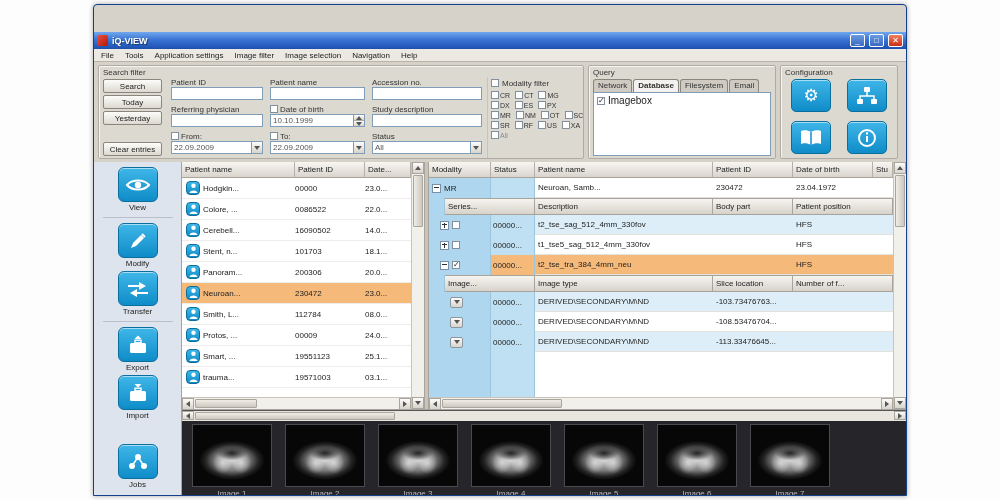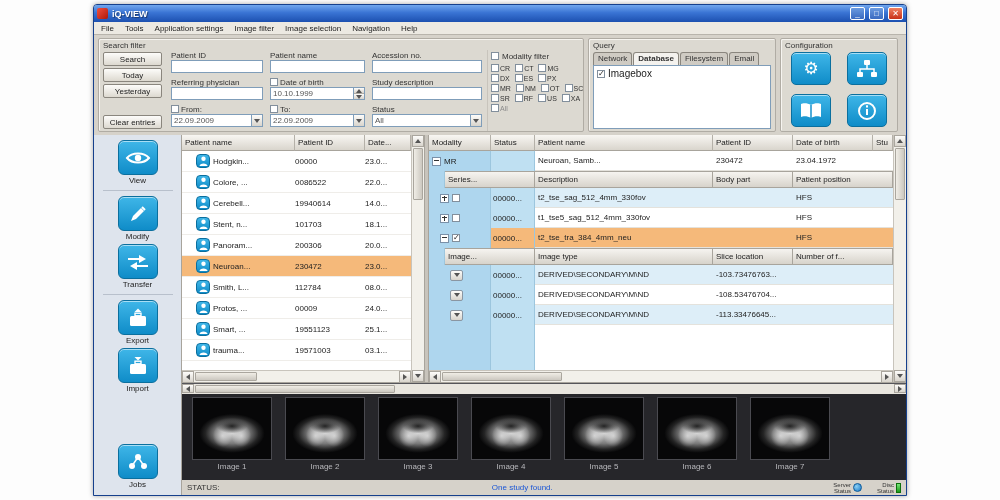--- a/index.html
+++ b/index.html
@@ -4,21 +4,21 @@
 <style>
   * { margin:0; padding:0; box-sizing:border-box; }
   html,body { width:1000px; height:500px; background:#fdfdfd; font-family:"Liberation Sans",sans-serif; overflow:hidden; }
   .canvas { position:relative; width:1000px; height:500px; }
 
   
   .window { position:absolute; left:93px; top:4px; width:814px; height:492px;
     background:#d6d2ca; border:1px solid #16408c; border-radius:4px 4px 0 0;
     box-shadow:0 0 5px rgba(0,0,0,.35); display:flex; flex-direction:column; overflow:hidden; }
   .titlebar { height:17px; flex:0 0 auto; display:flex; align-items:center; gap:4px; padding:0 3px;
-    background:linear-gradient(180deg,#71a7ee 0%,#3a74d4 45%,#1c50b0 100%); }
+    background:linear-gradient(180deg,#71a7ee 0%,#3a74d4 45%,#1c50b0 100%);margin-top:27px; }
   .app-logo { width:11px; height:11px; border-radius:2px; background:linear-gradient(135deg,#f05040,#b01808); flex:0 0 auto; }
   .title-text { flex:1; color:#fff; font-size:9px; font-weight:bold; text-shadow:1px 1px 1px rgba(0,0,0,.45); white-space:nowrap; overflow:hidden; }
   .win-btn { width:15px; height:13px; border-radius:2px; border:1px solid #fff; color:#fff; font-size:8px; line-height:11px;
     text-align:center; background:linear-gradient(#6a9ae0,#3a6ac0); flex:0 0 auto; }
   .win-btn.close { background:linear-gradient(#f08060,#c83018); }
   .menubar { height:13px; flex:0 0 auto; background:#ece9e2; border-bottom:1px solid #b8b4ac;
     display:flex; align-items:center; gap:11px; padding:0 7px; }
   .menu-item { font-size:8px; color:#222; white-space:nowrap; }
 
   
@@ -80,21 +80,21 @@
   .th { font-size:8px; color:#222; padding:0 3px; display:flex; align-items:center;
     background:linear-gradient(#f8f6f2,#d9d5cd); border-right:1px solid #b4b0a8; border-bottom:1px solid #a8a49c; white-space:nowrap; overflow:hidden; }
 
   
   .patient-panel { width:242px; flex:0 0 auto; background:#fff; display:flex; flex-direction:column; }
   .p-main { flex:1; display:flex; min-height:0; }
   .p-content { flex:1; display:flex; flex-direction:column; min-width:0; }
   .p-body { flex:1; background:#fff; overflow:hidden; }
   .prow { display:flex; height:21px; align-items:center; border-bottom:1px solid #efede9; background:#fff; }
   .prow.selected { background:#f5b97a; }
-  .pc-name { width:113px; flex:0 0 auto; display:flex; align-items:center; gap:3px; padding-left:14px; font-size:8px; color:#222; overflow:hidden; white-space:nowrap; }
+  .pc-name { width:113px; flex:0 0 auto; display:flex; align-items:center; gap:3px; padding-left:4px; font-size:8px; color:#222; overflow:hidden; white-space:nowrap; }
   .pc-id { width:70px; flex:0 0 auto; font-size:8px; color:#222; overflow:hidden; white-space:nowrap; }
   .pc-date { flex:1; font-size:8px; color:#222; overflow:hidden; white-space:nowrap; }
   .picon { width:14px; height:14px; border-radius:4px; background:linear-gradient(#3fb6e8,#0f8cc8); border:1px solid #0b6f9e;
     display:flex; align-items:center; justify-content:center; flex:0 0 auto; }
 
   
   .vscroll { width:13px; flex:0 0 auto; background:#f2f0ea; border-left:1px solid #c8c4bc; display:flex; flex-direction:column; }
   .hscroll { height:12px; flex:0 0 auto; background:#f2f0ea; border-top:1px solid #c8c4bc; display:flex; }
   .scroll-btn { width:12px; height:12px; flex:0 0 auto; background:linear-gradient(#fdfcfa,#d8d4cc); border:1px solid #aaa69e; display:flex; align-items:center; justify-content:center; }
   .vthumb { height:52px; margin:1px; background:linear-gradient(90deg,#f0ede6,#ccc8c0); border:1px solid #aaa69e; border-radius:1px; }
@@ -499,21 +499,21 @@
                   <div class="prow">
                     <div class="pc-name">
                         <span class="picon">
                           <svg width="9" height="10" viewBox="0 0 9 10">
                             <circle cx="4.5" cy="2.8" r="2.2" fill="#fff"></circle>
                             <path d="M0.5 10 C0.5 6.5 8.5 6.5 8.5 10 Z" fill="#fff"></path>
                           </svg>
                         </span>
                         <span>Cerebell...</span>
                       </div>
-                    <div class="pc-id">19940614</div>
+                    <div class="pc-id">16090502</div>
                     <div class="pc-date">14.0...</div>
                   </div>
                   <div class="prow">
                     <div class="pc-name">
                         <span class="picon">
                           <svg width="9" height="10" viewBox="0 0 9 10">
                             <circle cx="4.5" cy="2.8" r="2.2" fill="#fff"></circle>
                             <path d="M0.5 10 C0.5 6.5 8.5 6.5 8.5 10 Z" fill="#fff"></path>
                           </svg>
                         </span>

